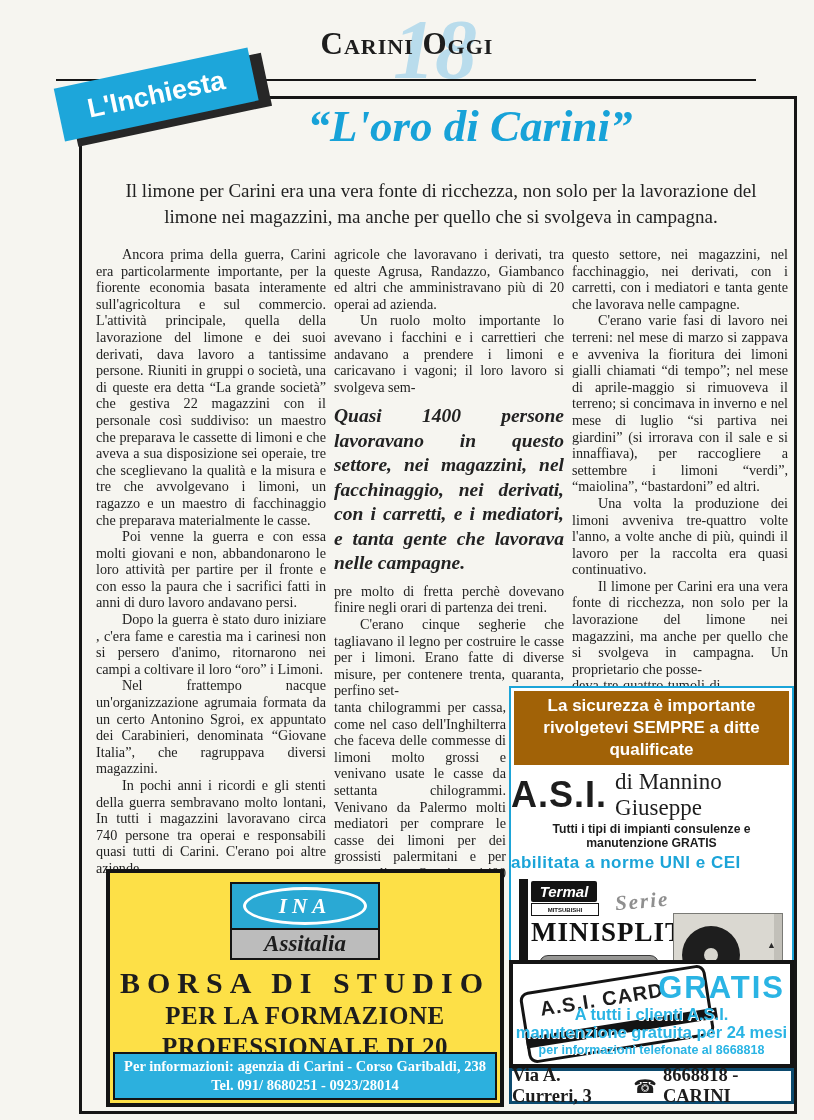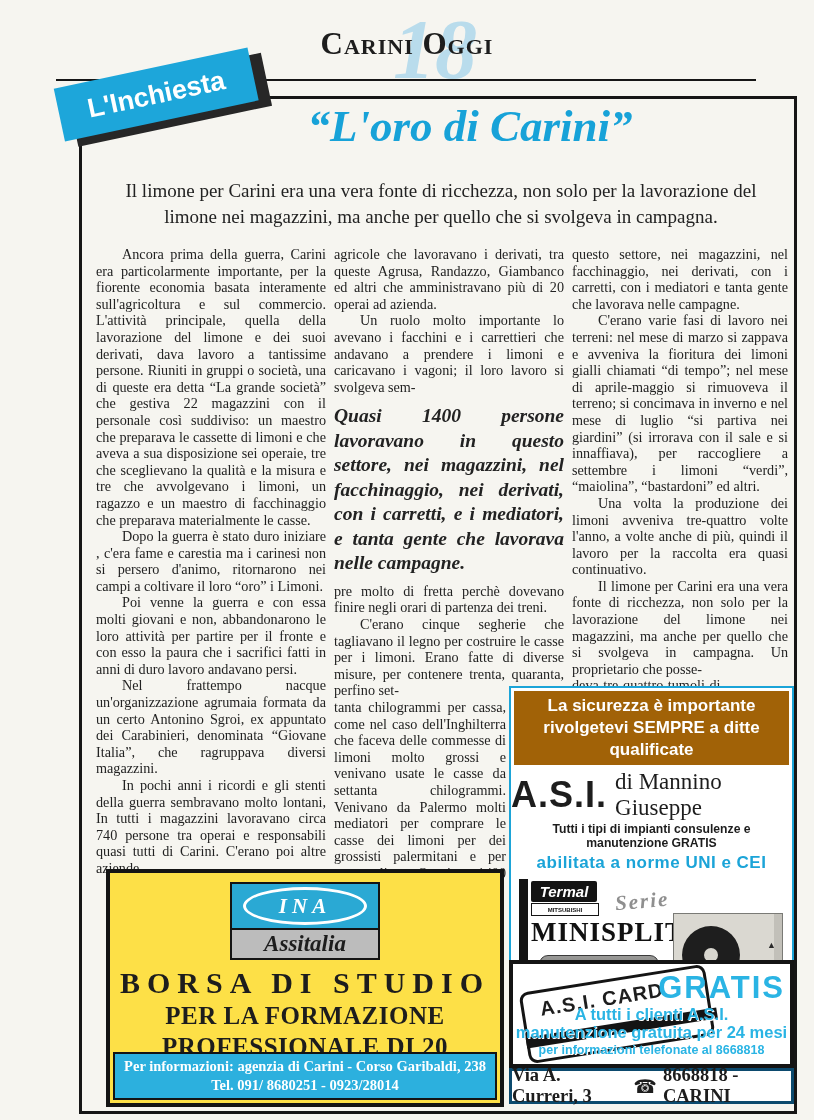--- a/index.html
+++ b/index.html
@@ -49,21 +49,21 @@
   
   .asi{position:absolute;left:509px;top:686px;width:281px;border:2px solid #1ba4d8;background:#fff;}
   .asi-head{margin:3px;background:#a16207;color:#fff;text-align:center;
             font-family:"Liberation Sans",sans-serif;font-weight:bold;font-size:17px;
             line-height:22px;padding:4px 1px;}
   .asi-brand-row{display:flex;align-items:center;justify-content:center;gap:8px;margin-top:4px;}
   .asi-brand{font-family:"Liberation Sans",sans-serif;font-weight:900;font-size:36px;letter-spacing:1px;}
   .asi-owner{font-size:23px;}
   .asi-services{text-align:center;font-family:"Liberation Sans",sans-serif;font-weight:bold;
                 font-size:12.2px;margin-top:1px;}
-  .asi-cert{text-align:center;font-family:"Liberation Sans",sans-serif;font-weight:800;
+  .asi-cert{font-family:"Liberation Sans",sans-serif;font-weight:800;
             color:#1ba4d8;font-size:17px;margin-top:3px;letter-spacing:0.5px;}
   .asi-fig{position:relative;height:122px;margin:6px 4px 4px 4px;}
   .pole{position:absolute;left:4px;top:0;width:9px;height:116px;background:#141414;}
   .termal{position:absolute;left:16px;top:2px;width:66px;height:21px;background:#141414;color:#fff;
           font-family:"Liberation Sans",sans-serif;font-style:italic;font-weight:bold;font-size:15px;
           display:flex;align-items:center;justify-content:center;border-radius:2px;}
   .mits-bar{position:absolute;left:16px;top:24px;width:66px;height:11px;background:#fff;
             border:1px solid #141414;color:#141414;font-family:"Liberation Sans",sans-serif;
             font-weight:bold;font-size:6px;display:flex;align-items:center;justify-content:center;gap:2px;}
   .serie{position:absolute;left:100px;top:10px;font-style:italic;font-weight:bold;font-size:21px;
@@ -138,22 +138,22 @@
   <div class="badge">
     <div class="badge-shadow"></div>
     <div class="badge-face">L'Inchiesta</div>
   </div>
 
   <div class="title">“L'oro di Carini”</div>
   <div class="lede">Il limone per Carini era una vera fonte di ricchezza, non solo per la lavorazione del limone nei magazzini, ma anche per quello che si svolgeva in campagna.</div>
 
   <div class="col col1">
     <p class="ind">Ancora prima della guerra, Carini era particolarmente importante, per la fiorente economia basata interamente sull'agricoltura e sul commercio. L'attività principale, quella della lavorazione del limone e dei suoi derivati, dava lavoro a tantissime persone. Riuniti in gruppi o società, una di queste era detta “La grande società”  che gestiva 22 magazzini con il personale così suddiviso: un  maestro che preparava le cassette di limoni e che aveva a sua disposizione  sei operaie, tre che sceglievano la qualità e la misura e  tre che avvolgevano i limoni, un ragazzo e un maestro di facchinaggio che preparava materialmente le casse.</p>
+    <p class="ind">Poi venne la guerra e con essa molti giovani e non, abbandonarono le loro attività per partire per il fronte e con esso la paura che i sacrifici fatti in anni di duro lavoro andavano persi.</p>
     <p class="ind">Dopo la guerra è stato duro iniziare , c'era fame e carestia  ma i carinesi non si persero d'animo, ritornarono nei campi a coltivare il loro “oro” i Limoni.</p>
-    <p class="ind">Poi venne la guerra e con essa molti giovani e non, abbandonarono le loro attività per partire per il fronte e con esso la paura che i sacrifici fatti in anni di duro lavoro andavano persi.</p>
     <p class="ind">Nel frattempo nacque  un'organizzazione agrumaia formata da un certo Antonino Sgroi, ex appuntato dei Carabinieri, denominata “Giovane Italia”, che ragruppava diversi magazzini.</p>
     <p class="ind">In pochi anni i ricordi e gli stenti della guerra  sembravano molto lontani, In tutti i magazzini lavoravano circa 740 persone tra operai e responsabili quasi tutti di Carini.  C'erano poi altre aziende</p>
   </div>
 
   <div class="col col2">
     <p>agricole che lavoravano i derivati, tra queste Agrusa, Randazzo, Giambanco ed altri che amministravano più di  20 operai ad azienda.</p>
     <p class="ind">Un ruolo molto importante lo avevano i facchini e i carrettieri che andavano a prendere i limoni e caricavano i vagoni;  il loro lavoro si svolgeva sem-</p>
     <p class="quote">Quasi 1400 persone lavoravano in questo settore, nei magazzini, nel facchinaggio, nei derivati, con i carretti,  e i mediatori, e tanta gente che lavorava nelle campagne.</p>
     <p>pre molto di fretta perchè dovevano finire negli orari di partenza dei treni.</p>
     <p class="ind">C'erano cinque segherie che tagliavano il legno per costruire le casse per i limoni. Erano fatte di diverse misure, per contenere  trenta, quaranta, perfino set-</p>

